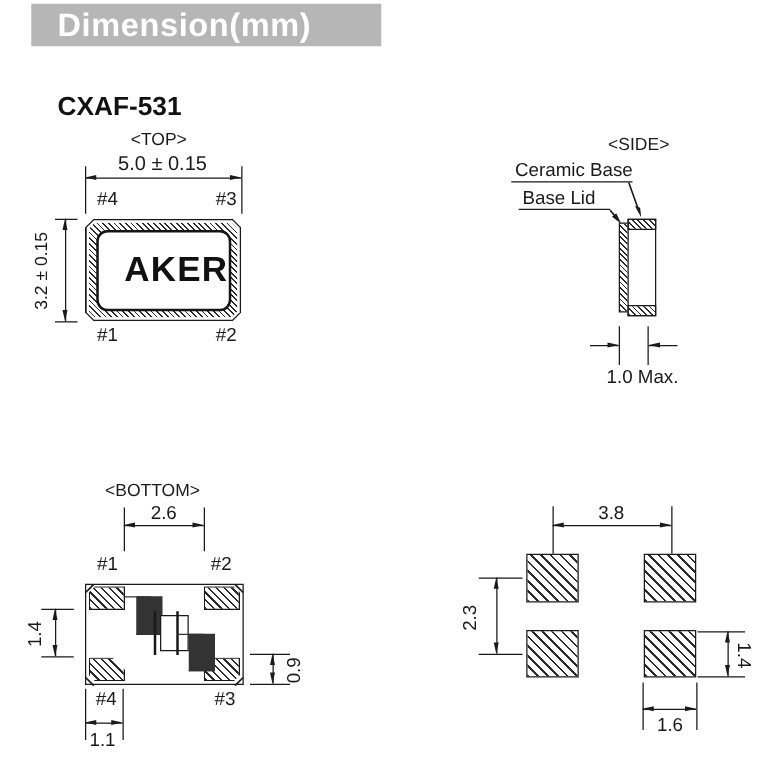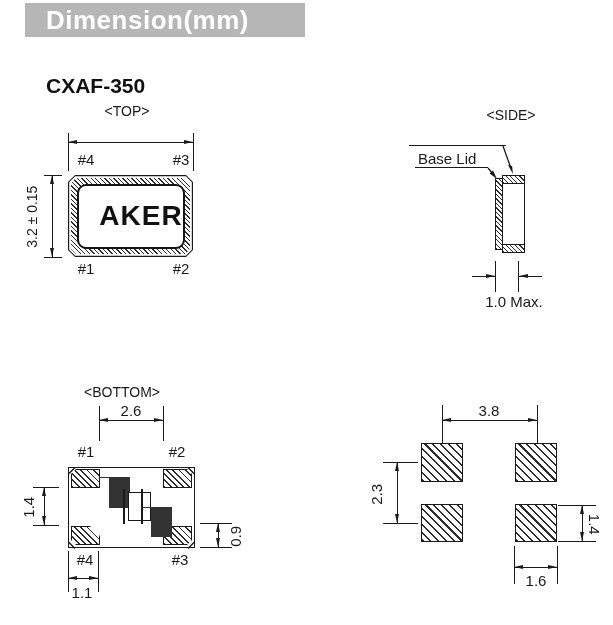--- a/index.html
+++ b/index.html
@@ -35,23 +35,24 @@
   svg.overlay{position:absolute;left:0;top:0;pointer-events:none;}
 </style>
 </head>
 <body>
 
 <div id="canvas">
 
   <div id="header-bar" style="background-color: rgb(182, 182, 182);">
     <span id="header-title">Dimension(mm)</span>
   </div>
-  <div id="part-number">CXAF-350</div>
+  <div id="part-number">CXAF-531</div>
 
   <div class="t ctr" style="left:87px;top:104px;width:80px;">&lt;TOP&gt;</div>
+  <div class="t ctr s16" style="left:84px;top:123px;width:92px;">5.0 ± 0.15</div>
   <div class="vl" style="left:68px;top:133px;height:38px;"></div>
   <div class="vl" style="left:193px;top:133px;height:38px;"></div>
   <div class="hl" style="left:68px;top:142px;width:125px;"></div>
   <div class="ah ah-l" style="left:68px;top:140px;"></div>
   <div class="ah ah-r" style="left:184px;top:140px;"></div>
   <div class="t ctr s15" style="left:70px;top:152px;width:32px;">#4</div>
   <div class="t ctr s15" style="left:165px;top:152px;width:32px;">#3</div>
 
   <div class="abs" style="left:68px;top:175px;width:125px;height:82px;">
     <div class="abs ch7" style="inset:0;background:#1a1a1a;"></div>
@@ -66,20 +67,21 @@
   <div class="t ctr s15" style="left:165px;top:261px;width:32px;">#2</div>
 
   <div class="hl" style="left:44px;top:175px;width:18px;"></div>
   <div class="hl" style="left:44px;top:257px;width:18px;"></div>
   <div class="vl" style="left:52px;top:175px;height:82px;"></div>
   <div class="ah ah-u" style="left:50px;top:175px;"></div>
   <div class="ah ah-d" style="left:50px;top:248px;"></div>
   <div class="t ctr rotccw" style="left:-8px;top:209px;width:82px;">3.2 ± 0.15</div>
 
   <div class="t ctr" style="left:480px;top:108px;width:62px;">&lt;SIDE&gt;</div>
+  <div class="t s15" style="left:412px;top:129px;">Ceramic Base</div>
   <div class="hl" style="left:409px;top:145px;width:97px;"></div>
   <div class="t s15" style="left:418px;top:151px;">Base Lid</div>
   <div class="hl" style="left:415px;top:167px;width:73px;"></div>
 
   <div class="abs hatch-fine" style="left:495px;top:178px;width:8px;height:72px;border:1px solid #1a1a1a;"></div>
   <div class="abs" style="left:502px;top:175px;width:17px;height:78px;border:1px solid #1a1a1a;background:#fff;"></div>
   <div class="abs hatch-fine" style="left:502px;top:175px;width:17px;height:9px;border:1px solid #1a1a1a;"></div>
   <div class="abs hatch-fine" style="left:502px;top:244px;width:17px;height:9px;border:1px solid #1a1a1a;"></div>
 
   <div class="vl" style="left:495px;top:261px;height:31px;"></div>

